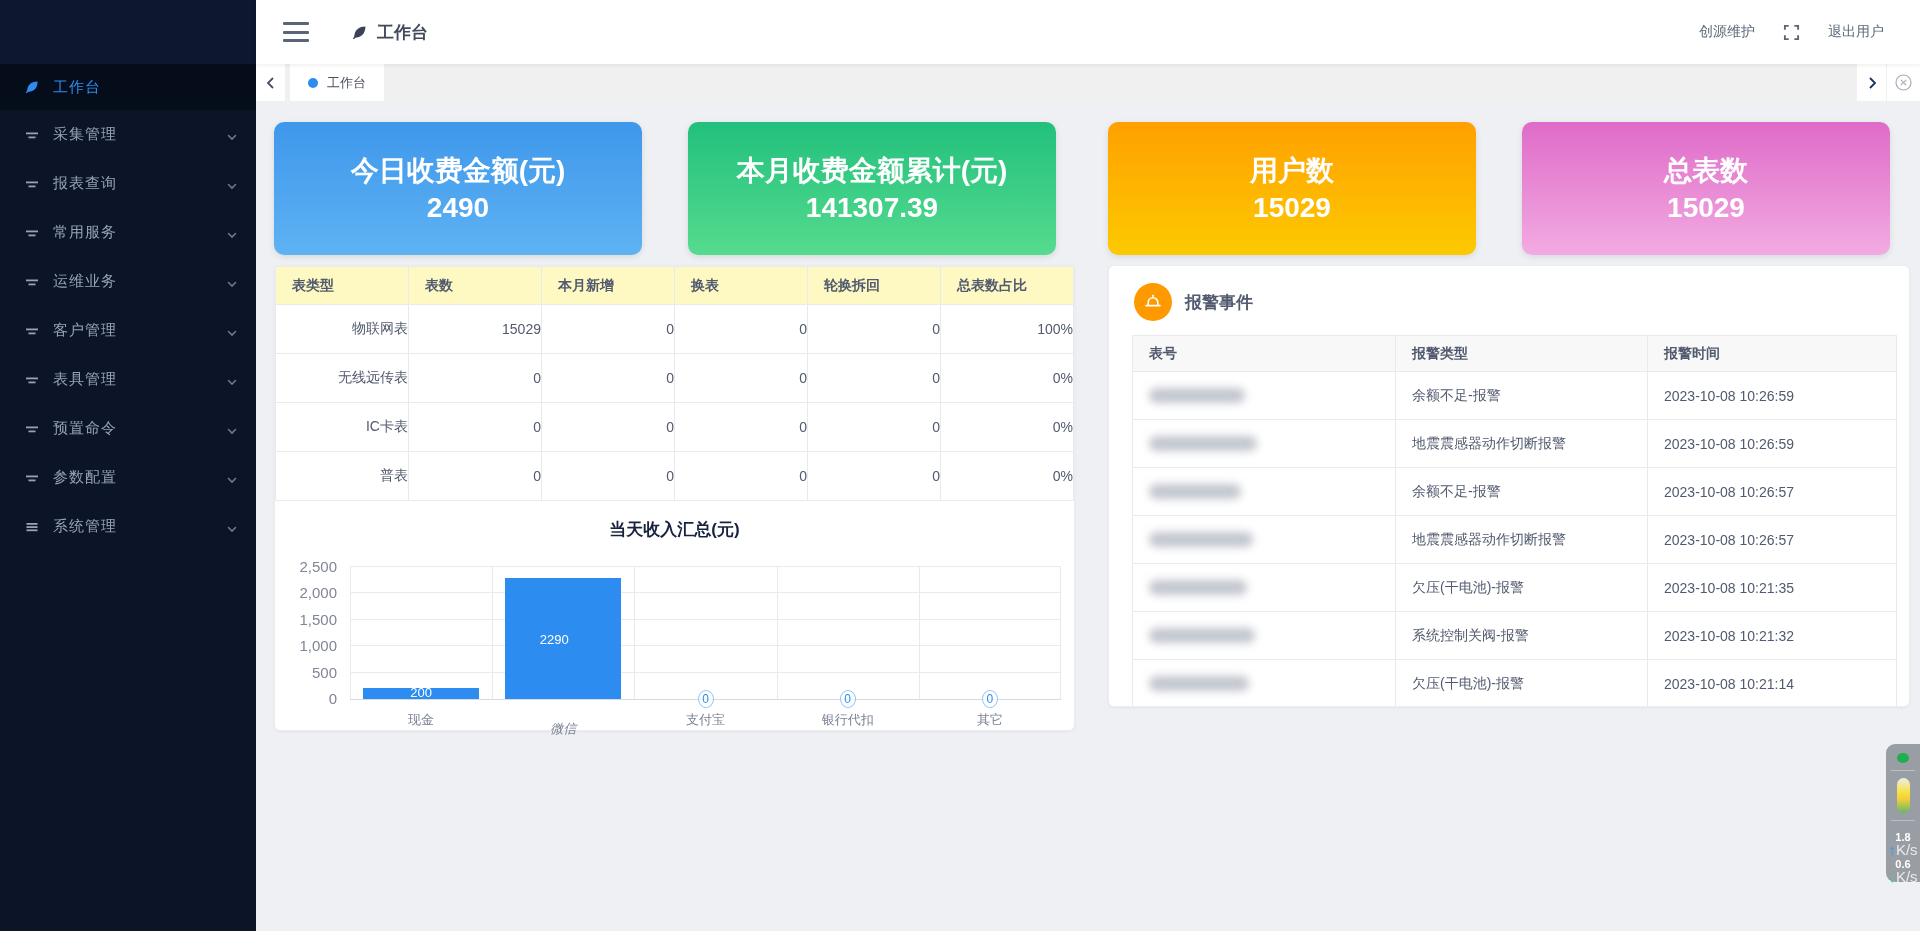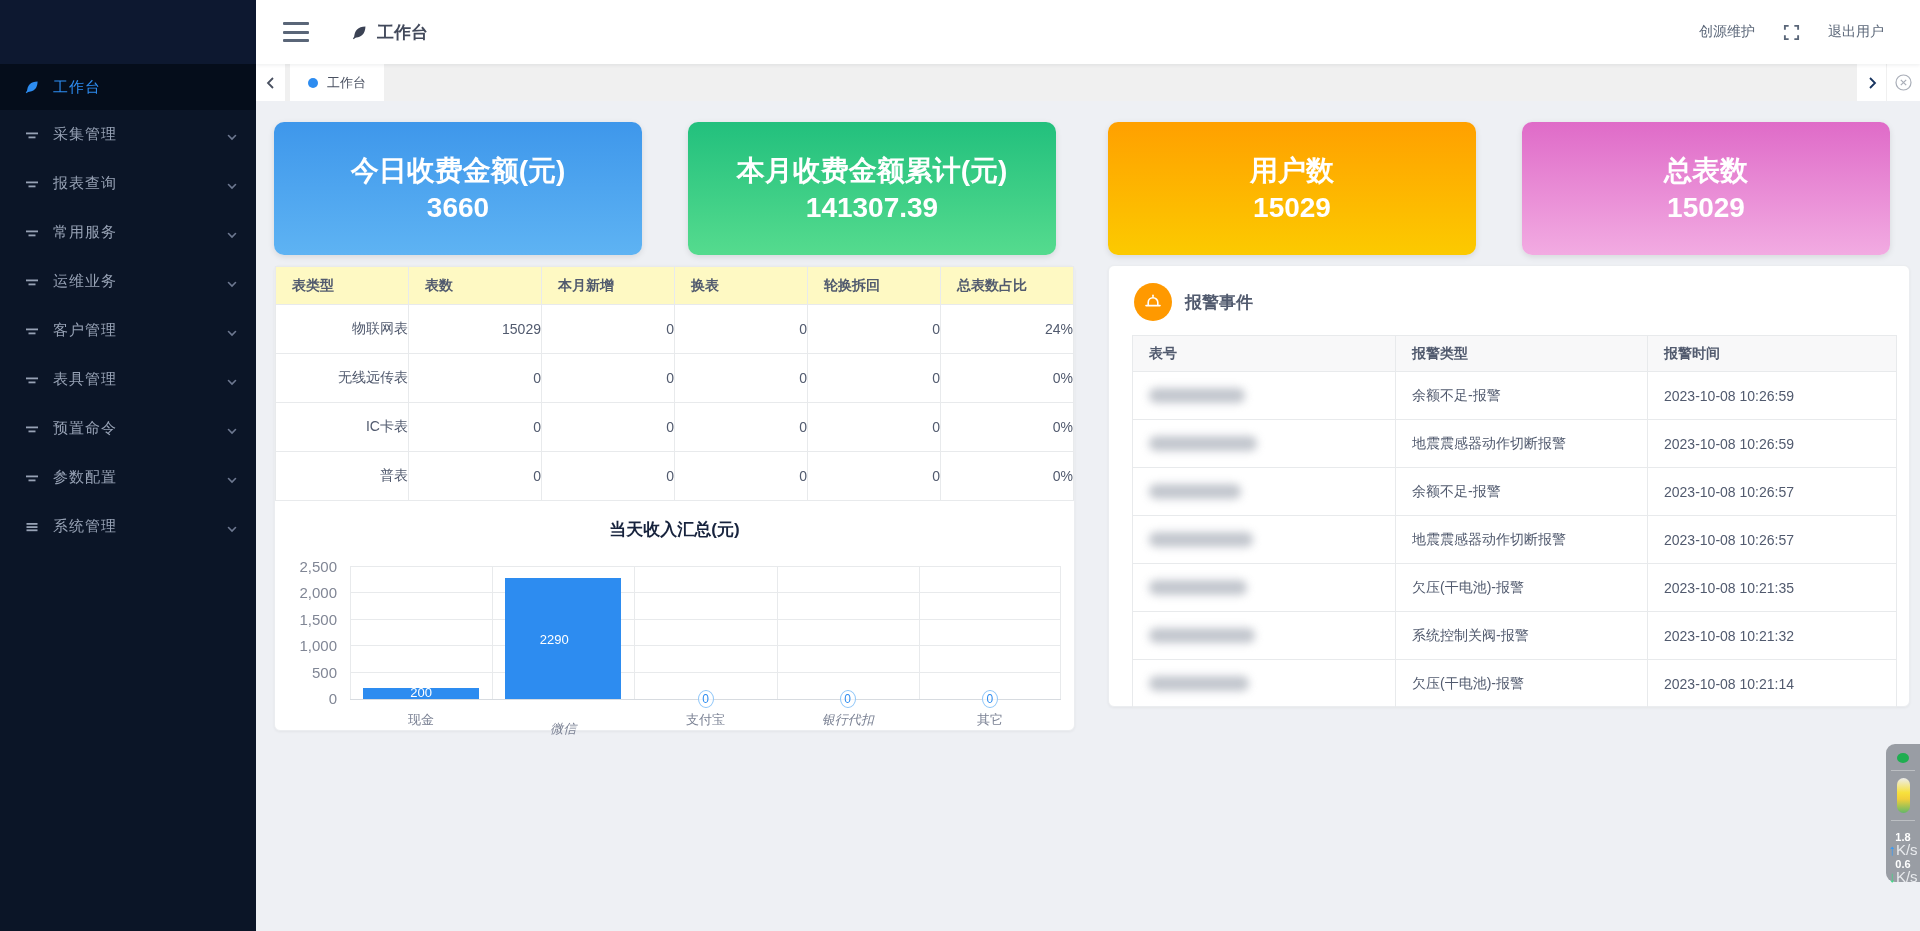--- a/index.html
+++ b/index.html
@@ -299,21 +299,21 @@
         </svg>
       </div>
     </div>
 
     <div class="main">
       <div class="cols">
         <div class="col">
           <div class="cards-row" id="cards-left">
               <div class="stat-card" style="background: linear-gradient(rgb(62, 151, 235), rgb(94, 179, 243));">
                 <div class="sc-title">今日收费金额(元)</div>
-                <div class="sc-value">3660</div>
+                <div class="sc-value">2490</div>
               </div>
               <div class="stat-card" style="background: linear-gradient(rgb(34, 192, 125), rgb(85, 219, 142)); align-items: center;">
                 <div class="sc-title">本月收费金额累计(元)</div>
                 <div class="sc-value">141307.39</div>
               </div>
             </div>
           <div class="panel left">
             <table class="meter-table">
               <thead>
                   <tr id="meter-head">
@@ -325,21 +325,21 @@
                     <th>总表数占比</th>
                   </tr>
                 </thead>
               <tbody id="meter-body">
                   <tr>
                     <td>物联网表</td>
                     <td>15029</td>
                     <td>0</td>
                     <td>0</td>
                     <td>0</td>
-                    <td>24%</td>
+                    <td>100%</td>
                   </tr>
                   <tr>
                     <td>无线远传表</td>
                     <td>0</td>
                     <td>0</td>
                     <td>0</td>
                     <td>0</td>
                     <td>0%</td>
                   </tr>
                   <tr>
@@ -387,21 +387,21 @@
                   <div class="bar" style="left: 155.3px; width: 116px; height: 121px; background: rgb(45, 140, 240);"></div>
                   <div class="bar-label" style="left: 155.3px; width: 98px; bottom: 52.5px;">2290</div>
                   <div class="zero-pill" style="left: 347.5px; bottom: -9px;">0</div>
                   <div class="zero-pill" style="left: 489.7px; bottom: -9px;">0</div>
                   <div class="zero-pill" style="left: 631.9px; bottom: -9px;">0</div>
                 </div>
               <div class="xrow" id="xrow">
                   <span class="xlab" style="left: 11.1px; top: 5px;">现金</span>
                   <span class="xlab" style="left: 153.3px; top: 14px; font-style: italic;">微信</span>
                   <span class="xlab" style="left: 295.5px; top: 5px;">支付宝</span>
-                  <span class="xlab" style="left: 437.7px; top: 5px; font-style: italic;">银行代扣</span>
+                  <span class="xlab" style="left: 437.7px; top: 5px;">银行代扣</span>
                   <span class="xlab" style="left: 579.9px; top: 5px;">其它</span>
                 </div>
             </div>
           </div>
         </div>
 
         <div class="col">
           <div class="cards-row" id="cards-right">
               <div class="stat-card" style="background: linear-gradient(rgb(255, 160, 0), rgb(252, 202, 0));">
                 <div class="sc-title">用户数</div>

